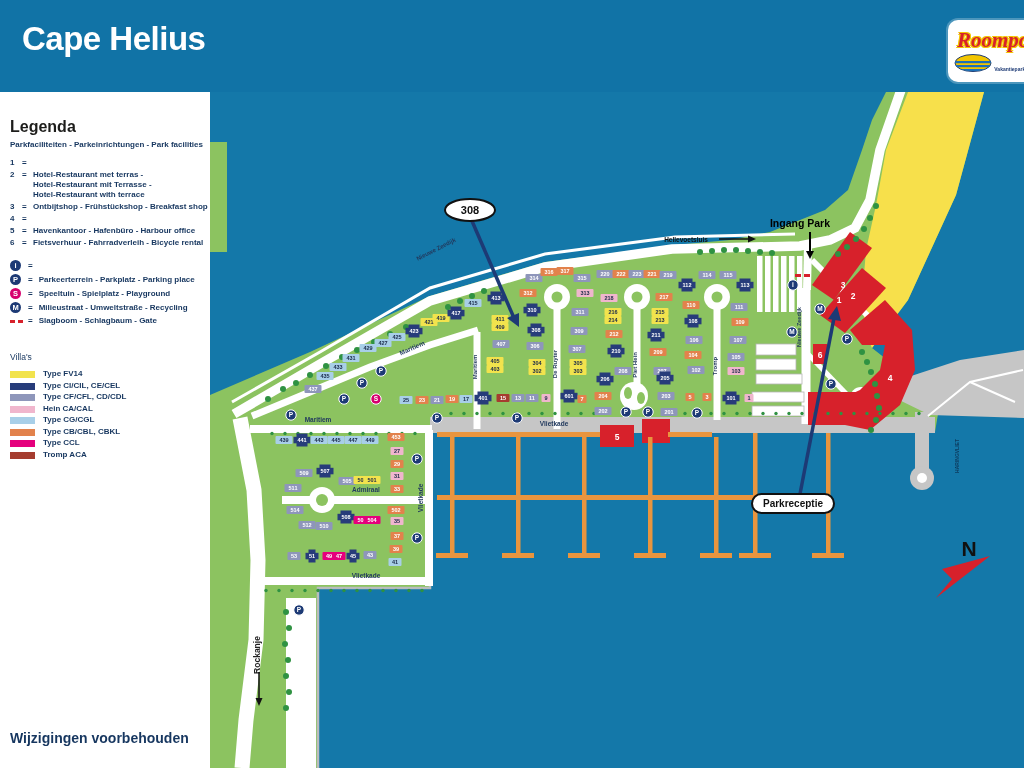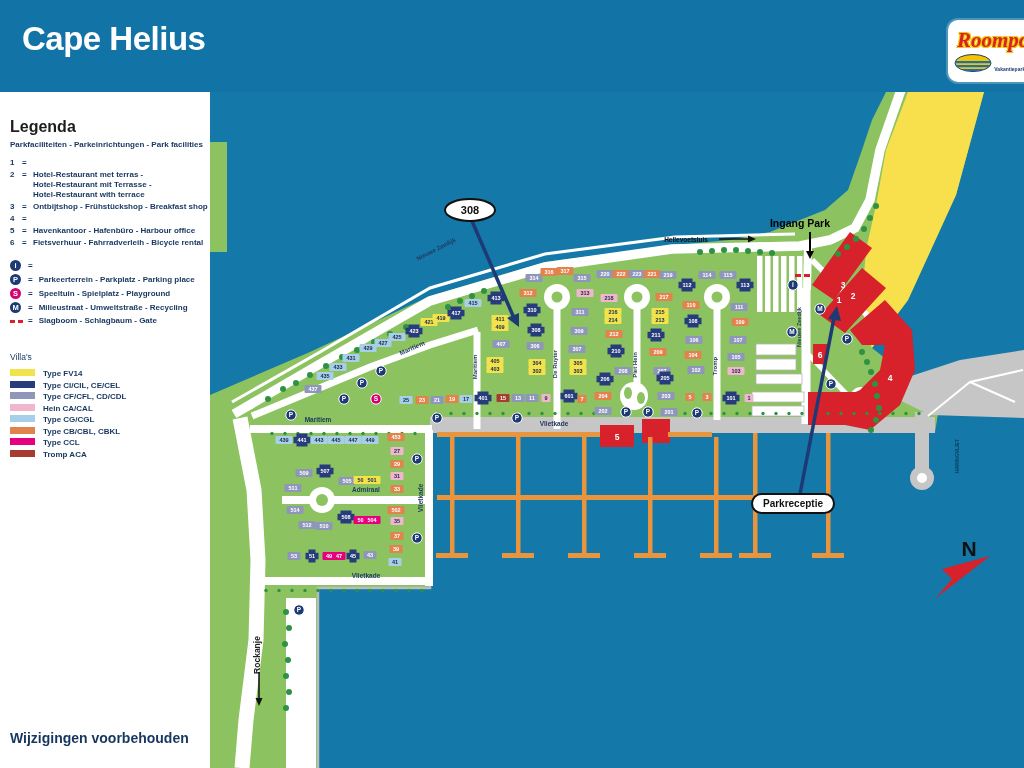--- a/index.html
+++ b/index.html
@@ -26,21 +26,21 @@
   .fac-eq{width:11px;flex:none;}
   .sym-list{margin-top:12px;}
   .sym-row{display:flex;align-items:center;margin:0 0 3px 10px;font-size:8px;
            font-weight:bold;color:#16365f;line-height:10px;}
   .sym-icon{width:11px;height:11px;border-radius:50%;color:#fff;font-size:7.5px;font-weight:bold;
             display:flex;align-items:center;justify-content:center;margin-right:7px;flex:none;}
   .sym-eq{margin-right:6px;}
   .gate-icon{width:14px;height:3px;margin:0 4px 0 0;flex:none;
              background:repeating-linear-gradient(90deg,#d7212b 0 5px,transparent 5px 8px);}
   .lg-villas{margin:26px 0 7px 10px;font-size:8.5px;font-weight:normal;color:#16365f;}
-  .villa-row{display:flex;align-items:flex-start;margin:0 0 2.5px 10px;}
+  .villa-row{display:flex;align-items:flex-end;margin:0 0 2.5px 10px;}
   .villa-swatch{width:25px;height:7px;margin-right:8px;flex:none;}
   .villa-label{font-size:8px;font-weight:bold;color:#16365f;}
   .footnote{position:absolute;left:10px;top:638px;font-size:14px;font-weight:bold;color:#16365f;}
   
   .map-wrap{position:absolute;left:210px;top:92px;width:814px;height:676px;}
   svg text{font-family:"Liberation Sans",sans-serif;}
 </style>
 </head>
 <body>
 

